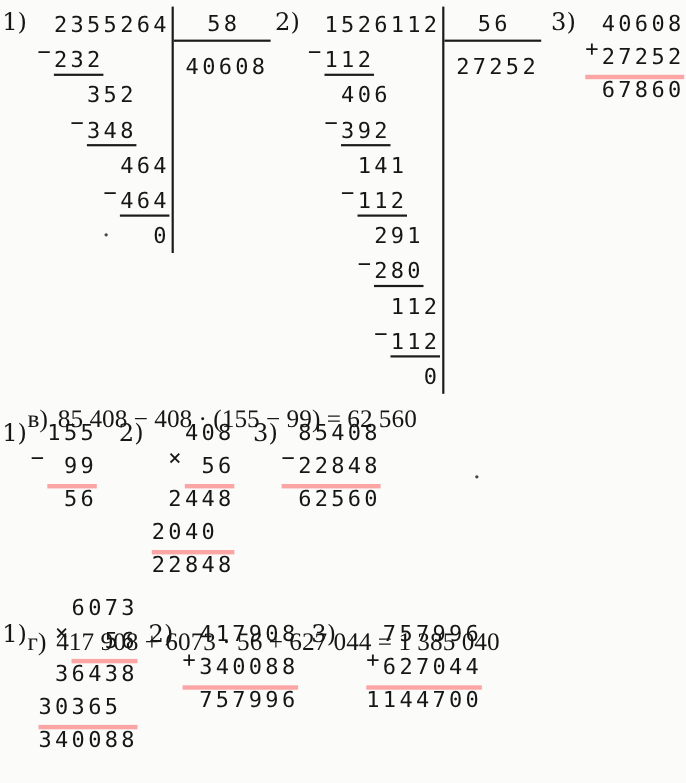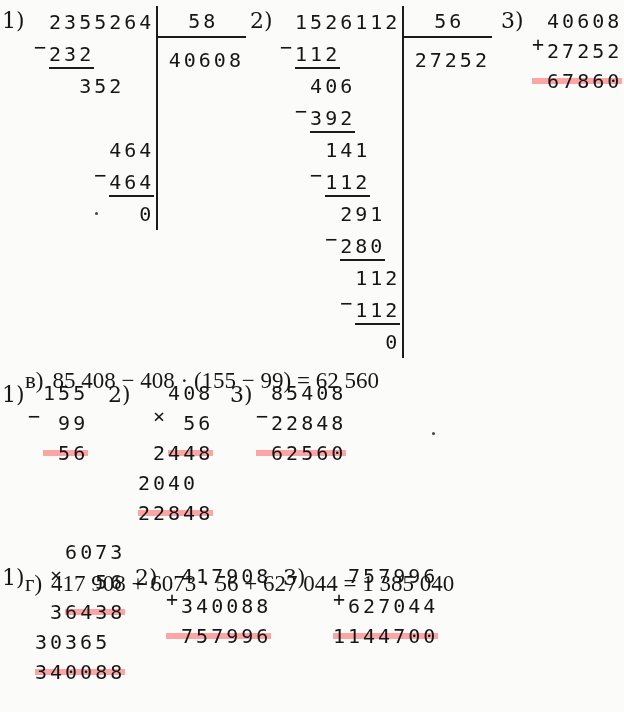--- a/index.html
+++ b/index.html
@@ -16,21 +16,21 @@
   
   .calc {
     position:absolute;
     font-family:"DejaVu Sans Mono", monospace;
     font-size:20px;
     letter-spacing:3px;
     color:#161616;
   }
   .calc .row { white-space:pre; line-height:32px; height:32px; }
   .calc.lh30 .row { line-height:30px; height:30px; }
-  .calc .u { border-bottom:6px solid #fca5a5; padding-bottom:15px; }
+  .calc .u { border-bottom:4px solid #fca5a5; padding-bottom:5px; }
   .calc .sign { position:relative; top:-7px; }
 
   
   .division { position:absolute; display:flex; align-items:stretch; }
   .division .work { font-family:"DejaVu Sans Mono", monospace; font-size:20px; letter-spacing:3px; }
   .division .work .row { white-space:pre; line-height:32px; height:32px; }
   .division .work .u { border-bottom:2px solid #1b1b1b; padding-bottom:1px; }
   .division .work .sign { position:relative; top:-7px; }
   .division .dright { border-left:2px solid #1b1b1b; margin-left:2px;text-align:center; }
   .division .divisor {
@@ -67,21 +67,21 @@
 
 <div class="page">
 
   <div class="lbl" style="left:2px; top:8px;">1)</div>
 
   <div class="division" style="left:34px; top:6px;">
     <div class="work">
         <div class="row"><span> </span><span><span class="">2355264</span></span></div>
         <div class="row"><span><span class="sign">−</span><span class="u">232</span></span></div>
         <div class="row"><span>   </span><span><span class="">352</span></span></div>
-        <div class="row"><span>  </span></div>
+        <div class="row"><span>  </span><span><span class="sign">−</span><span class="u">348</span></span></div>
         <div class="row"><span>     </span><span><span class="">464</span></span></div>
         <div class="row"><span>    </span><span><span class="sign">−</span><span class="u">464</span></span></div>
         <div class="row"><span>       </span><span><span class="">0</span></span></div>
       </div>
     <div class="dright">
       <div class="divisor">58</div>
       <div class="quotient">40608</div>
     </div>
   </div>
 

